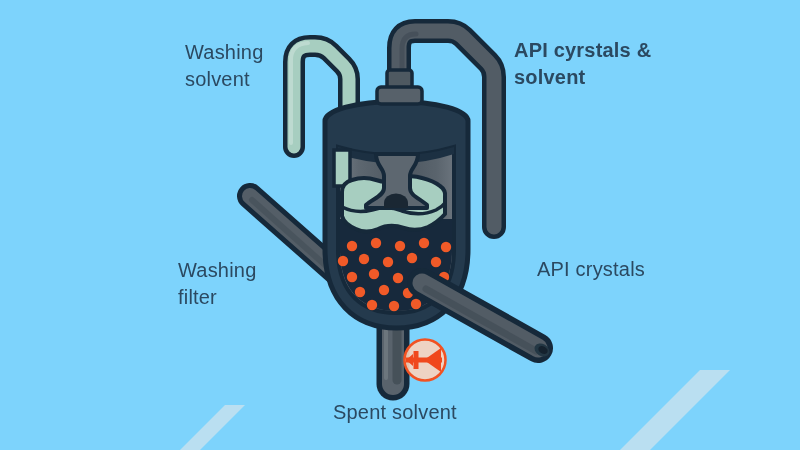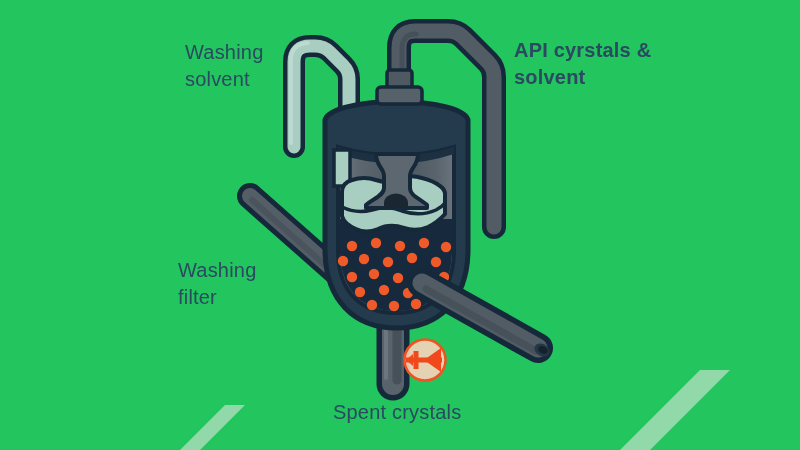--- a/index.html
+++ b/index.html
@@ -1,19 +1,19 @@
 <!DOCTYPE html>
 <html><head>
 <meta charset="utf-8">
 <style>
   html,body{margin:0;padding:0;}
   .stage{
     position:relative;
     width:800px;height:450px;
-    background:#22c55e;
+    background:#7dd3fc;
     overflow:hidden;
     font-family:"Liberation Sans","DejaVu Sans",sans-serif;
   }
   .stage svg{position:absolute;left:0;top:0;}
   .diagram-label{
     position:absolute;
     color:#2b4961;
     font-size:20px;
     line-height:27px;
     letter-spacing:0.2px;
@@ -142,16 +142,17 @@
 
   <div class="diagram-label" style="left:185px;top:39px;">Washing
 solvent</div>
 
   <div class="diagram-label" style="left:514px;top:37px;font-weight:bold;">API cyrstals &amp;
 solvent</div>
 
   <div class="diagram-label" style="left:178px;top:257px;">Washing
 filter</div>
 
+  <div class="diagram-label" style="left:537px;top:256px;">API crystals</div>
 
-  <div class="diagram-label" style="left:333px;top:399px;">Spent crystals</div>
+  <div class="diagram-label" style="left:333px;top:399px;">Spent solvent</div>
 
 </div>
 
 </body></html>

